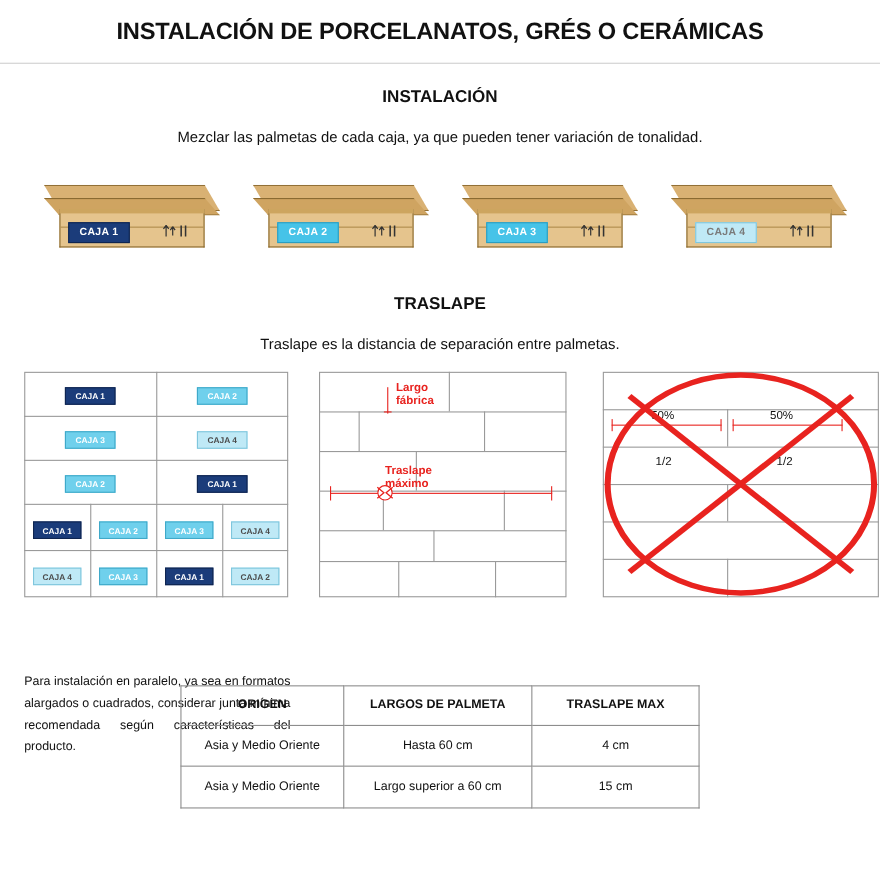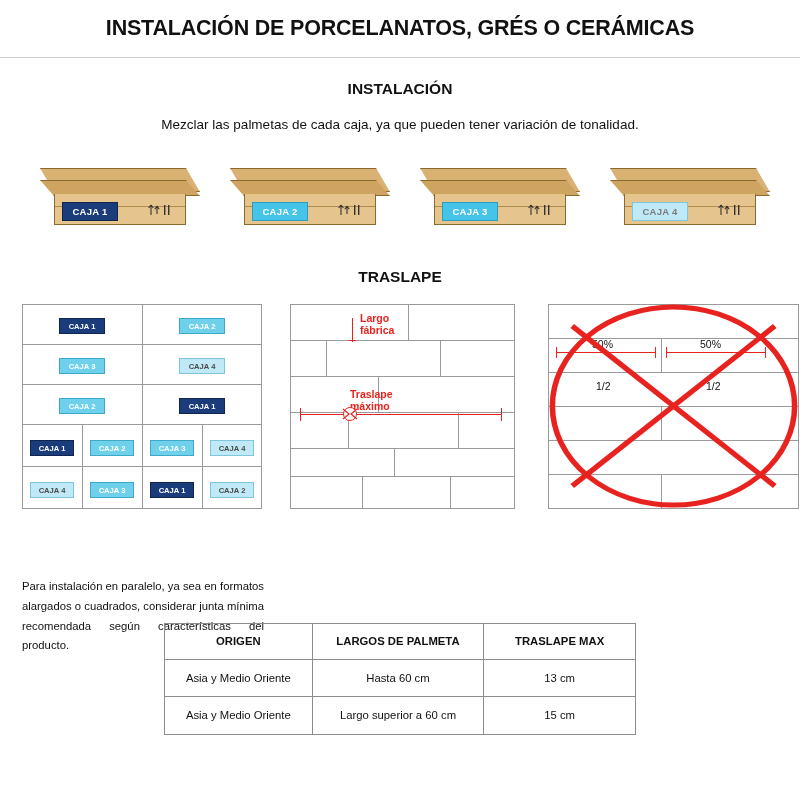--- a/index.html
+++ b/index.html
@@ -251,20 +251,21 @@
           <path d="M3 13 L3 4 M3 3 L0.6 6 M3 3 L5.4 6" stroke="#333" stroke-width="1.1" fill="none"></path>
           <path d="M9 12 L9 5 M9 4 L6.8 7.2 M9 4 L11.2 7.2" stroke="#333" stroke-width="1.1" fill="none"></path>
           <rect x="16" y="3" width="1.4" height="10" fill="#333"></rect>
           <rect x="20" y="3" width="1.4" height="10" fill="#333"></rect>
         </svg>
       </div>
     </div>
   </div>
 
   <div class="section-title" style="margin-top:26px;">TRASLAPE</div>
+  <div class="section-sub">Traslape es la distancia de separación entre palmetas.</div>
 
   <div class="panels">
 
     <div class="panel p1">
       <div class="grid-box"></div>
 
       <div class="cellrow" style="top:40px;"></div>
       <div class="cellrow" style="top:80px;"></div>
       <div class="cellrow" style="top:120px;"></div>
       <div class="cellrow" style="top:162px;"></div>
@@ -374,21 +375,21 @@
         <tr>
           <th class="c0">ORIGEN</th>
           <th class="c1">LARGOS DE PALMETA</th>
           <th class="c2">TRASLAPE MAX</th>
         </tr>
       </thead>
       <tbody>
         <tr>
           <td class="c0">Asia y Medio Oriente</td>
           <td class="c1">Hasta 60 cm</td>
-          <td class="c2">13 cm</td>
+          <td class="c2">4 cm</td>
         </tr>
         <tr>
           <td class="c0">Asia y Medio Oriente</td>
           <td class="c1">Largo superior a 60 cm</td>
           <td class="c2">15 cm</td>
         </tr>
       </tbody>
     </table>
   </div>
 

